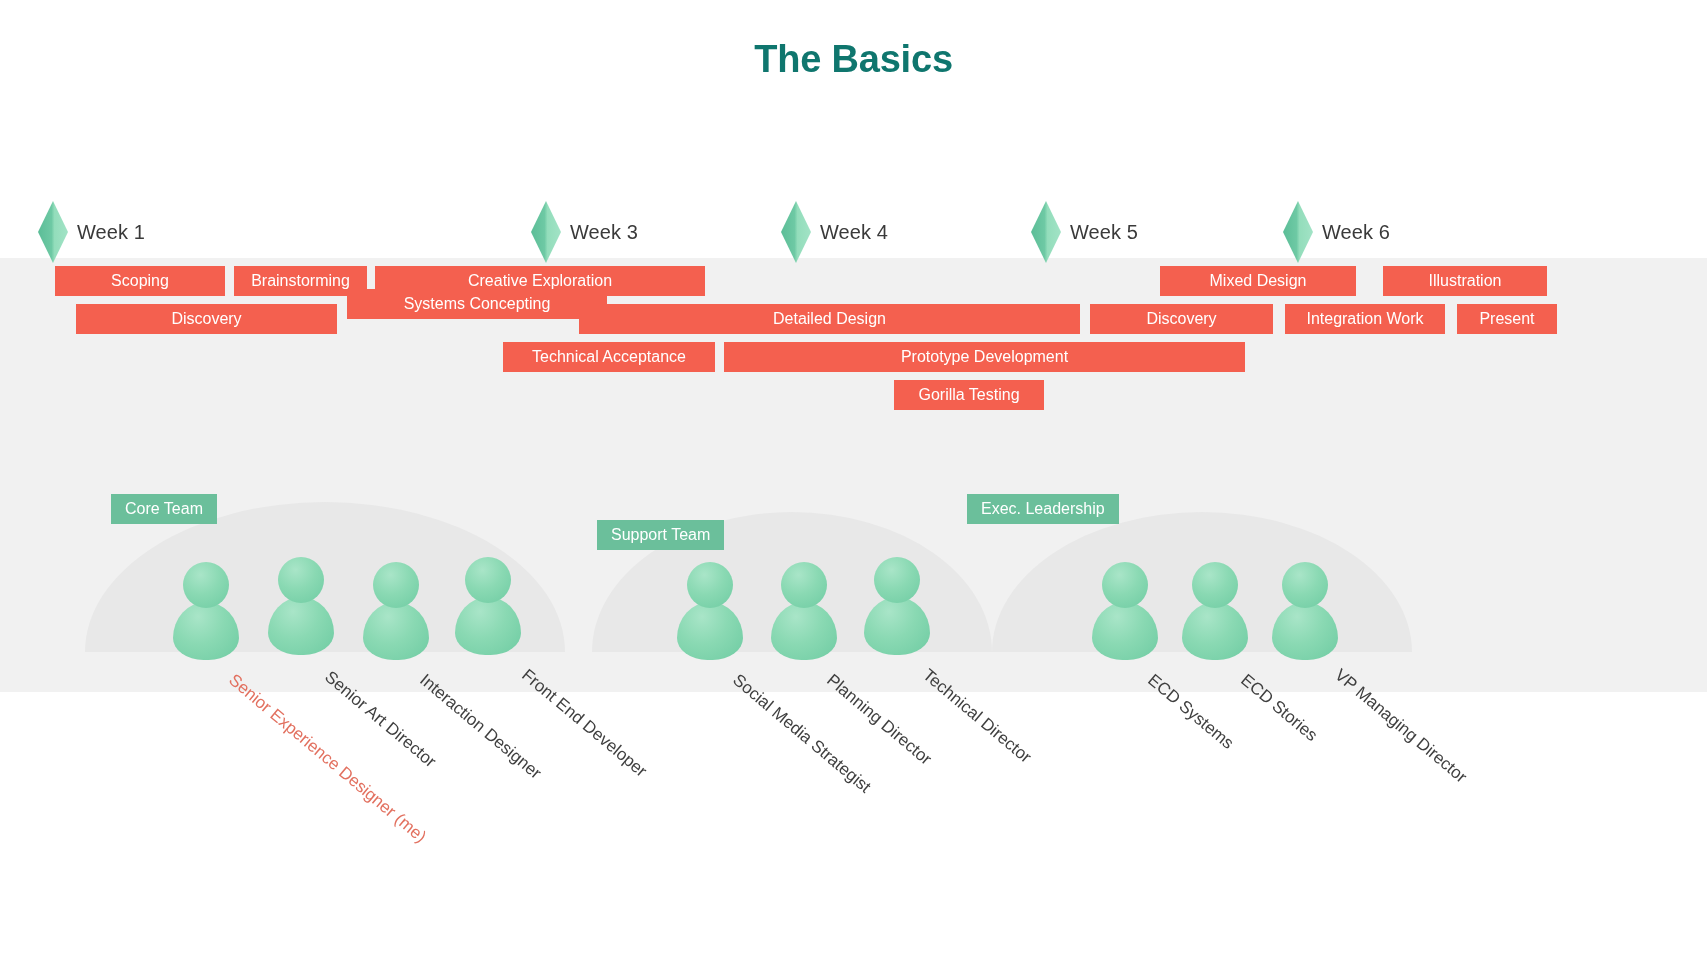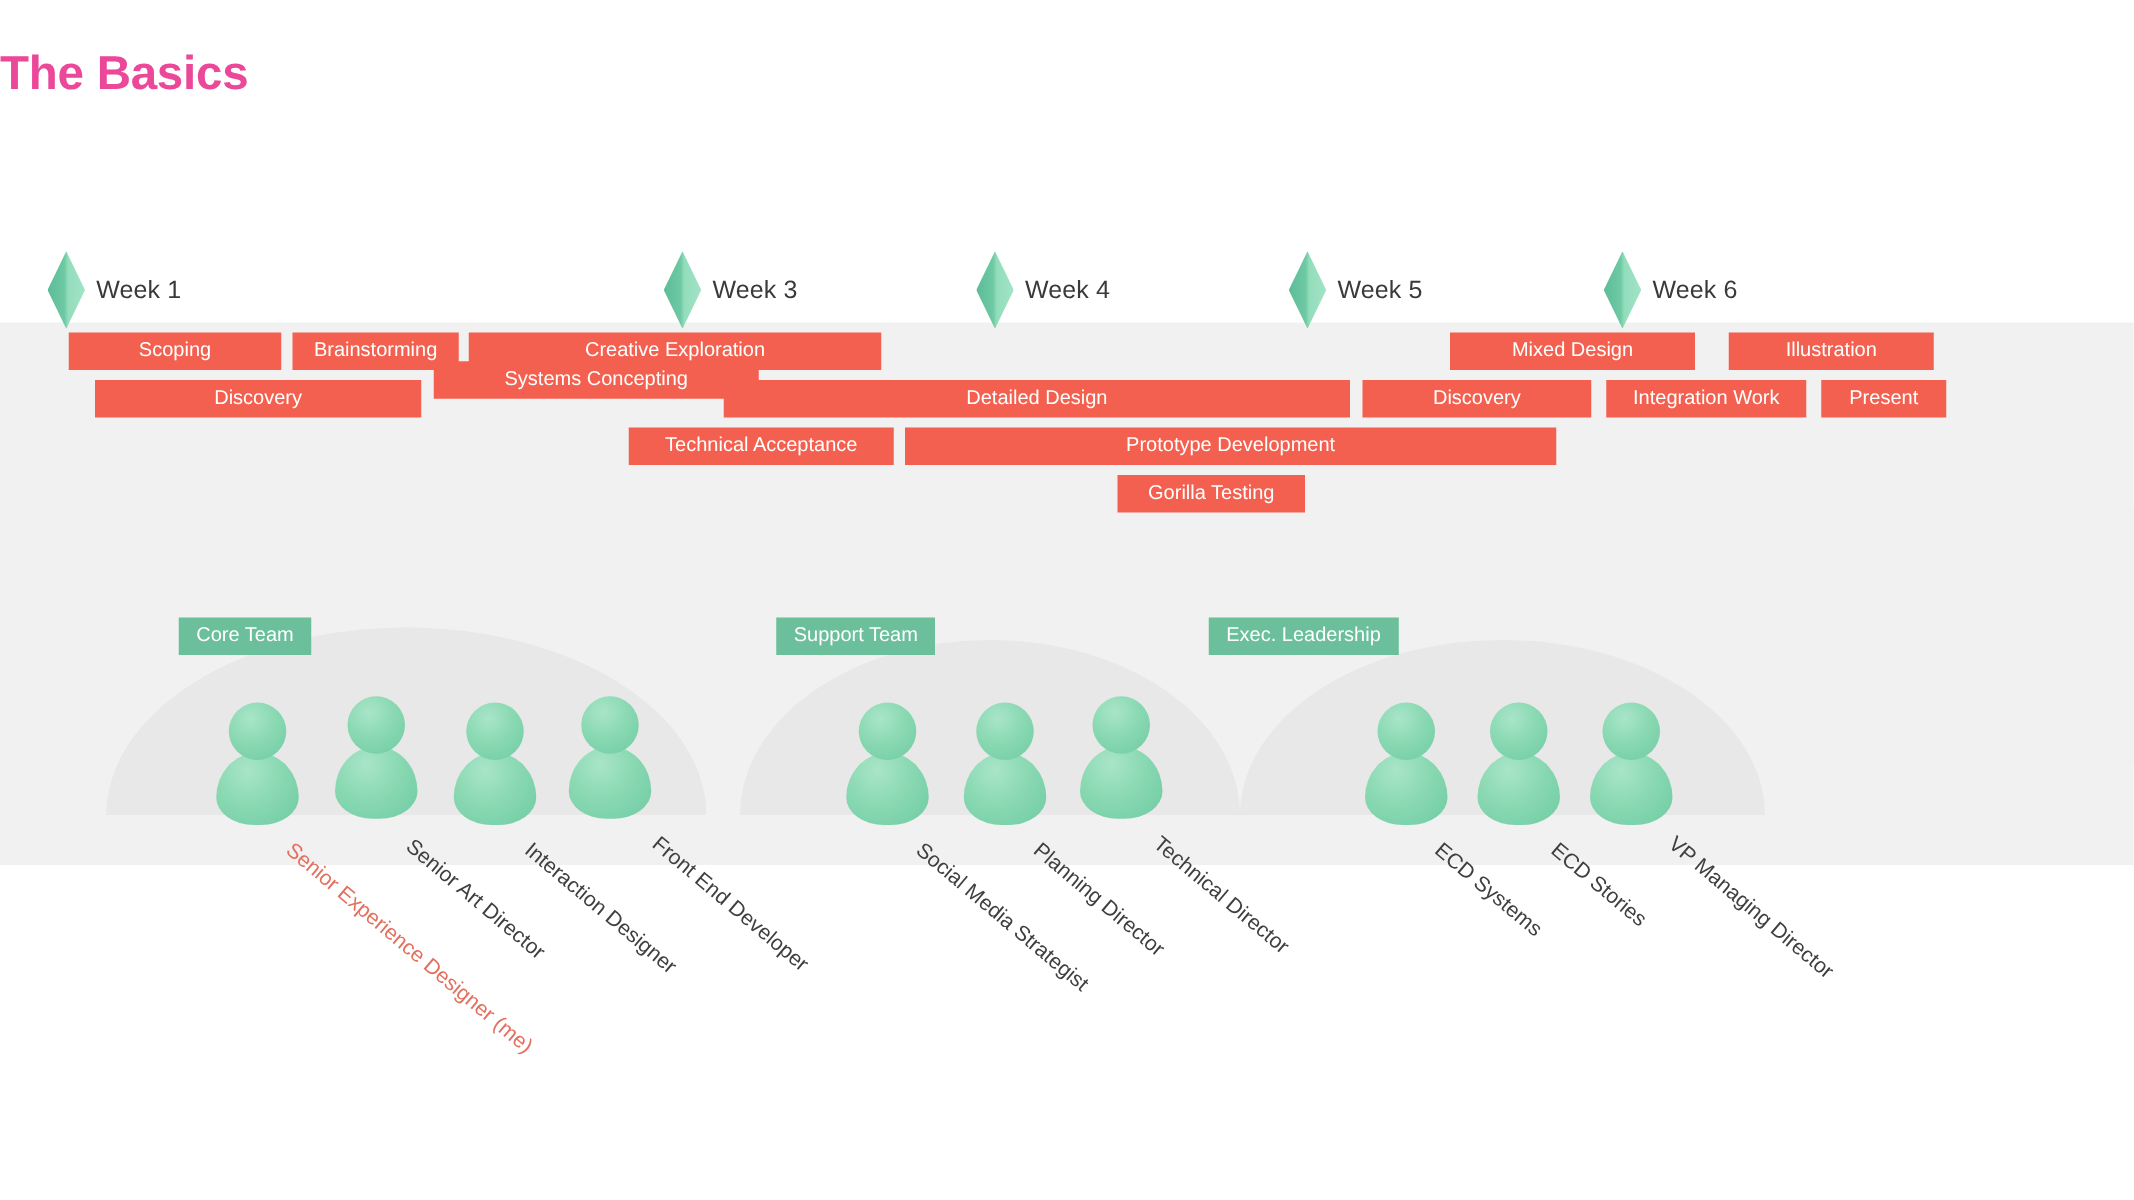--- a/index.html
+++ b/index.html
@@ -15,24 +15,24 @@
     font-family: "Liberation Sans", sans-serif;
     -webkit-font-smoothing: antialiased;
   }
 
   
   #page-title {
     position: absolute;
     top: 38px;
     left: 0;
     width: 1707px;
-    text-align: left;
+    text-align: center;
     font-size: 38px;
     font-weight: bold;
-    color: #ec4899;
+    color: #0f766e;
     letter-spacing: -0.2px;
   }
 
   
   #grey-panel {
     position: absolute;
     left: 0;
     top: 258px;
     width: 1707px;
     height: 434px;
@@ -192,21 +192,21 @@
     <div class="gantt-bar" style="left: 1090px; top: 304px; width: 183px;">Discovery</div>
     <div class="gantt-bar" style="left: 1285px; top: 304px; width: 160px;">Integration Work</div>
     <div class="gantt-bar" style="left: 1457px; top: 304px; width: 100px;">Present</div>
     <div class="gantt-bar" style="left: 503px; top: 342px; width: 212px;">Technical Acceptance</div>
     <div class="gantt-bar" style="left: 724px; top: 342px; width: 521px;">Prototype Development</div>
     <div class="gantt-bar" style="left: 894px; top: 380px; width: 150px;">Gorilla Testing</div>
   </div>
 
 <div id="teams">
     <div class="team-arc" style="left: 85px; top: 502px; width: 480px; height: 150px;"></div>
-    <div class="team-badge" style="left: 111px; top: 494px; margin-left: 32px;">Core Team</div>
+    <div class="team-badge" style="left: 111px; top: 494px;">Core Team</div>
     <div class="person" style="left: 173px; top: 562px;">
       <div class="body"></div>
       <div class="head"></div>
     </div>
     <div class="role-label highlight" style="left: 231px; top: 668px;">Senior Experience Designer (me)</div>
     <div class="person" style="left: 268px; top: 557px;">
       <div class="body"></div>
       <div class="head"></div>
     </div>
     <div class="role-label" style="left: 327px; top: 665px;">Senior Art Director</div>
@@ -214,21 +214,21 @@
       <div class="body"></div>
       <div class="head"></div>
     </div>
     <div class="role-label" style="left: 422px; top: 668px;">Interaction Designer</div>
     <div class="person" style="left: 455px; top: 557px;">
       <div class="body"></div>
       <div class="head"></div>
     </div>
     <div class="role-label" style="left: 524px; top: 663px;">Front End Developer</div>
     <div class="team-arc" style="left: 592px; top: 512px; width: 400px; height: 140px;"></div>
-    <div class="team-badge" style="left: 597px; top: 494px; margin-left: 24px;">Support Team</div>
+    <div class="team-badge" style="left: 597px; top: 520px;">Support Team</div>
     <div class="person" style="left: 677px; top: 562px;">
       <div class="body"></div>
       <div class="head"></div>
     </div>
     <div class="role-label" style="left: 735px; top: 668px;">Social Media Strategist</div>
     <div class="person" style="left: 771px; top: 562px;">
       <div class="body"></div>
       <div class="head"></div>
     </div>
     <div class="role-label" style="left: 829px; top: 668px;">Planning Director</div>

